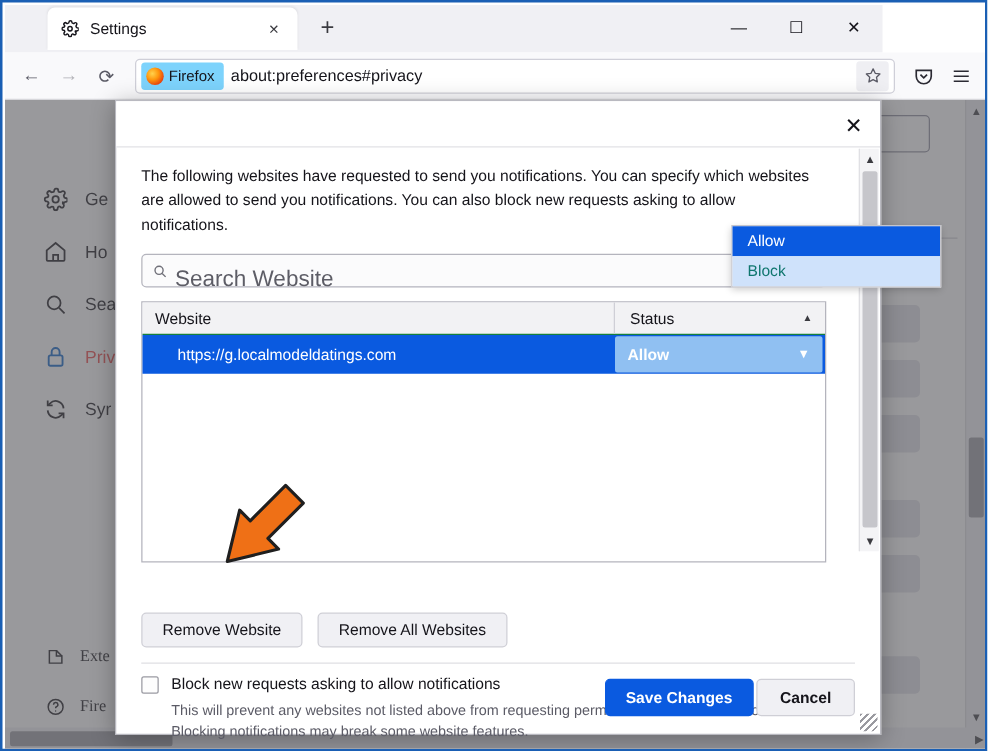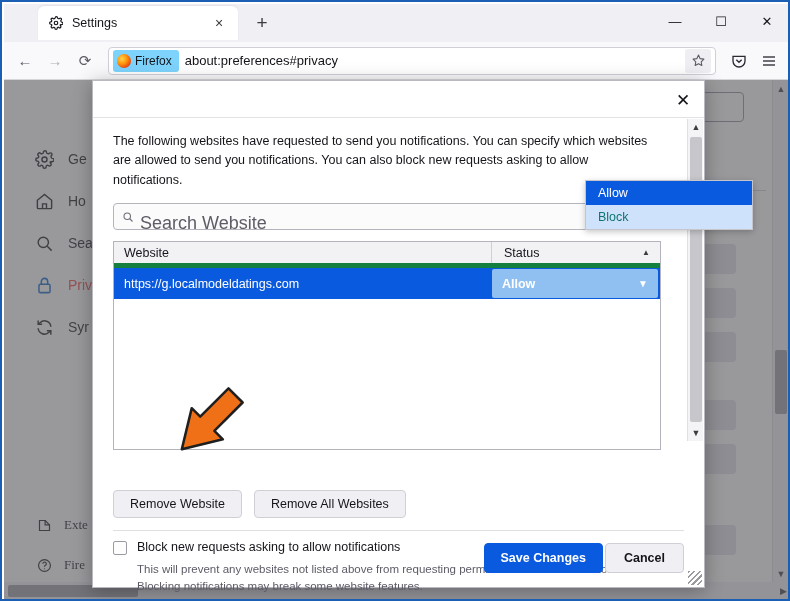--- a/index.html
+++ b/index.html
@@ -14,21 +14,21 @@
     position: relative;
     width: 790px; height: 601px;
     background: #ffffff;
     border: 2px solid #1a5fb4;
     overflow: hidden;
   }
 
   
   .tabstrip {
     position: absolute; left: 2px; top: 2px;
-    width: 786px; height: 38px;
+    width: 702px; height: 38px;
     background: #f0f0f4;
     display: flex; align-items: flex-end;
   }
   .tab {
     margin-left: 34px; margin-bottom: 2px;
     width: 200px; height: 34px;
     background: #ffffff;
     border-radius: 6px 6px 0 0;
     display: flex; align-items: center;
     padding: 0 10px;
@@ -184,31 +184,31 @@
     display: flex; align-items: center; padding: 0 8px; gap: 6px;
   }
   .search-ico { color: #6f6f78; font-size: 12px; display: flex; align-items: center; }
   .search-ph { font-size: 18px; color: #5d5d66; margin-top: 14px; }
 
   .table {
     margin-top: 11px; width: 548px; height: 209px;
     border: 1px solid #b4b4bd; background: #ffffff;
     position: relative; overflow: visible;
   }
-  .thead { display: flex; height: 26px; background: #f2f2f4; border-bottom: 5px solid #15803d; }
+  .thead { display: flex; height: 26px; background: #f2f2f4; border-bottom: 1px solid #15803d; }
   .th-web { flex: 1 1 auto; display: flex; align-items: center; padding-left: 10px;
     font-size: 12.5px; color: #15141a; border-right: 1px solid #cfcfd6; }
   .th-status { width: 168px; display: flex; align-items: center; padding-left: 12px;
     font-size: 12.5px; color: #15141a; position: relative; }
   .th-sort { position: absolute; right: 10px; font-size: 8px; color: #3b3b40; }
 
   .trow {
     display: flex; height: 31px; background: #0a5ae0; align-items: stretch;
   }
-  .td-web { flex: 1 1 auto; display: flex; align-items: center; padding-left: 10px;
+  .td-web { flex: 1 1 auto; display: flex; align-items: center; padding-left: 28px;
     font-size: 12.5px; color: #ffffff; }
   .td-status { width: 168px; position: relative; }
   .statussel {
     position: absolute; left: 0; top: 1px; width: 166px; height: 29px;
     background: #90c0f2; border-radius: 2px;
     display: flex; align-items: center; padding: 0 10px;
     font-size: 12.5px; color: #ffffff; font-weight: 700;
   }
   .statussel .chev { margin-left: auto; font-size: 10px; color: #ffffff; }
 

